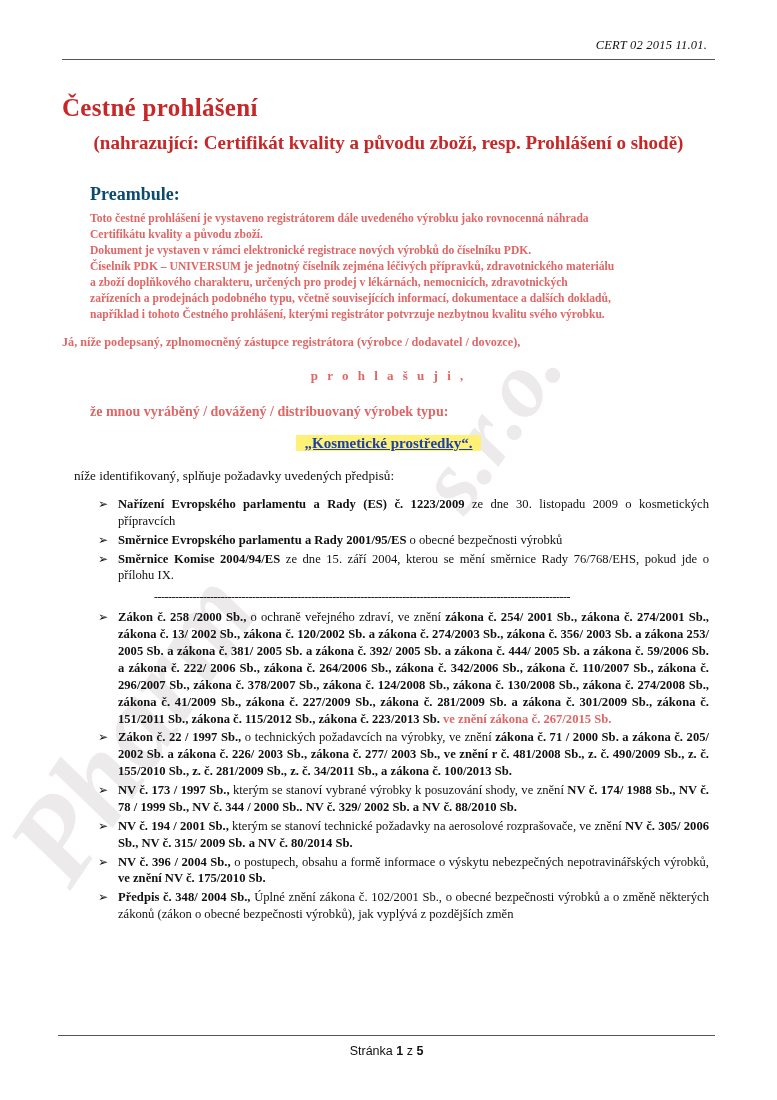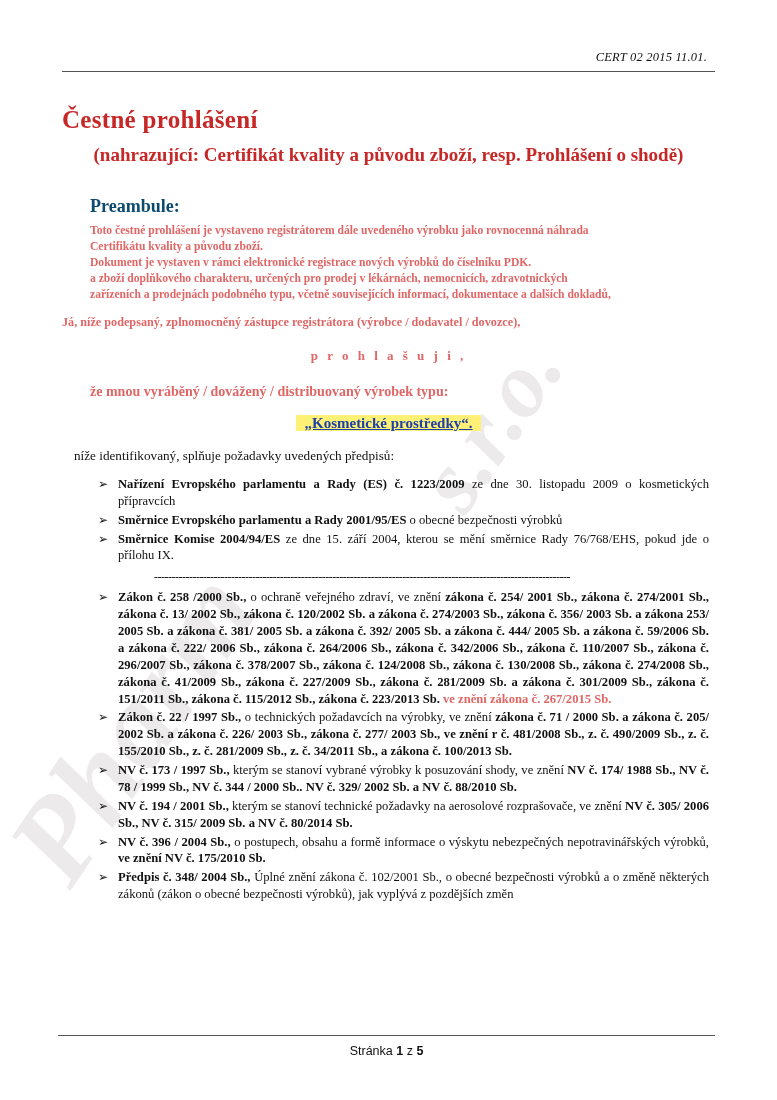--- a/index.html
+++ b/index.html
@@ -53,21 +53,21 @@
   .content {
     position: relative;
     z-index: 2;
     padding: 0 62px;
   }
   .hdr-code {
     text-align: right;
     font-style: italic;
     font-size: 12.5px;
     color: #111;
-    padding-top: 50px;
+    padding-top: 38px;
     padding-right: 8px;
     letter-spacing: .2px;
   }
   .rule {
     border: none;
     border-top: 1px solid #555;
     margin: 6px 0 0 0;
   }
   .title {
     text-align: left;
@@ -208,22 +208,24 @@
     <hr class="rule">
 
     <div class="title">Čestné prohlášení</div>
     <div class="subtitle">(nahrazující: Certifikát kvality a původu zboží, resp. Prohlášení o shodě)</div>
 
     <div class="preamble-head">Preambule:</div>
     <div class="preamble-body">
       <div>Toto čestné prohlášení je vystaveno registrátorem dále uvedeného výrobku jako rovnocenná náhrada</div>
       <div>Certifikátu kvality a původu zboží.</div>
       <div>Dokument je vystaven v rámci elektronické registrace nových výrobků do číselníku PDK.</div>
+      <div>Číselník PDK – UNIVERSUM je jednotný číselník zejména léčivých přípravků, zdravotnického materiálu</div>
       <div>a zboží doplňkového charakteru, určených pro prodej v lékárnách, nemocnicích, zdravotnických</div>
       <div>zařízeních a prodejnách podobného typu, včetně souvisejících informací, dokumentace a dalších dokladů,</div>
+      <div>například i tohoto Čestného prohlášení, kterými registrátor potvrzuje nezbytnou kvalitu svého výrobku.</div>
     </div>
 
     <div class="declare-line">Já, níže podepsaný, zplnomocněný zástupce registrátora (výrobce / dodavatel / dovozce),</div>
     <div class="prohlasuji">p r o h l a š u j i ,</div>
     <div class="product-intro">že mnou vyráběný / dovážený / distribuovaný výrobek typu:</div>
 
     <div class="product-name-wrap">
       <span class="product-name">„Kosmetické prostředky“.</span>
     </div>
 

